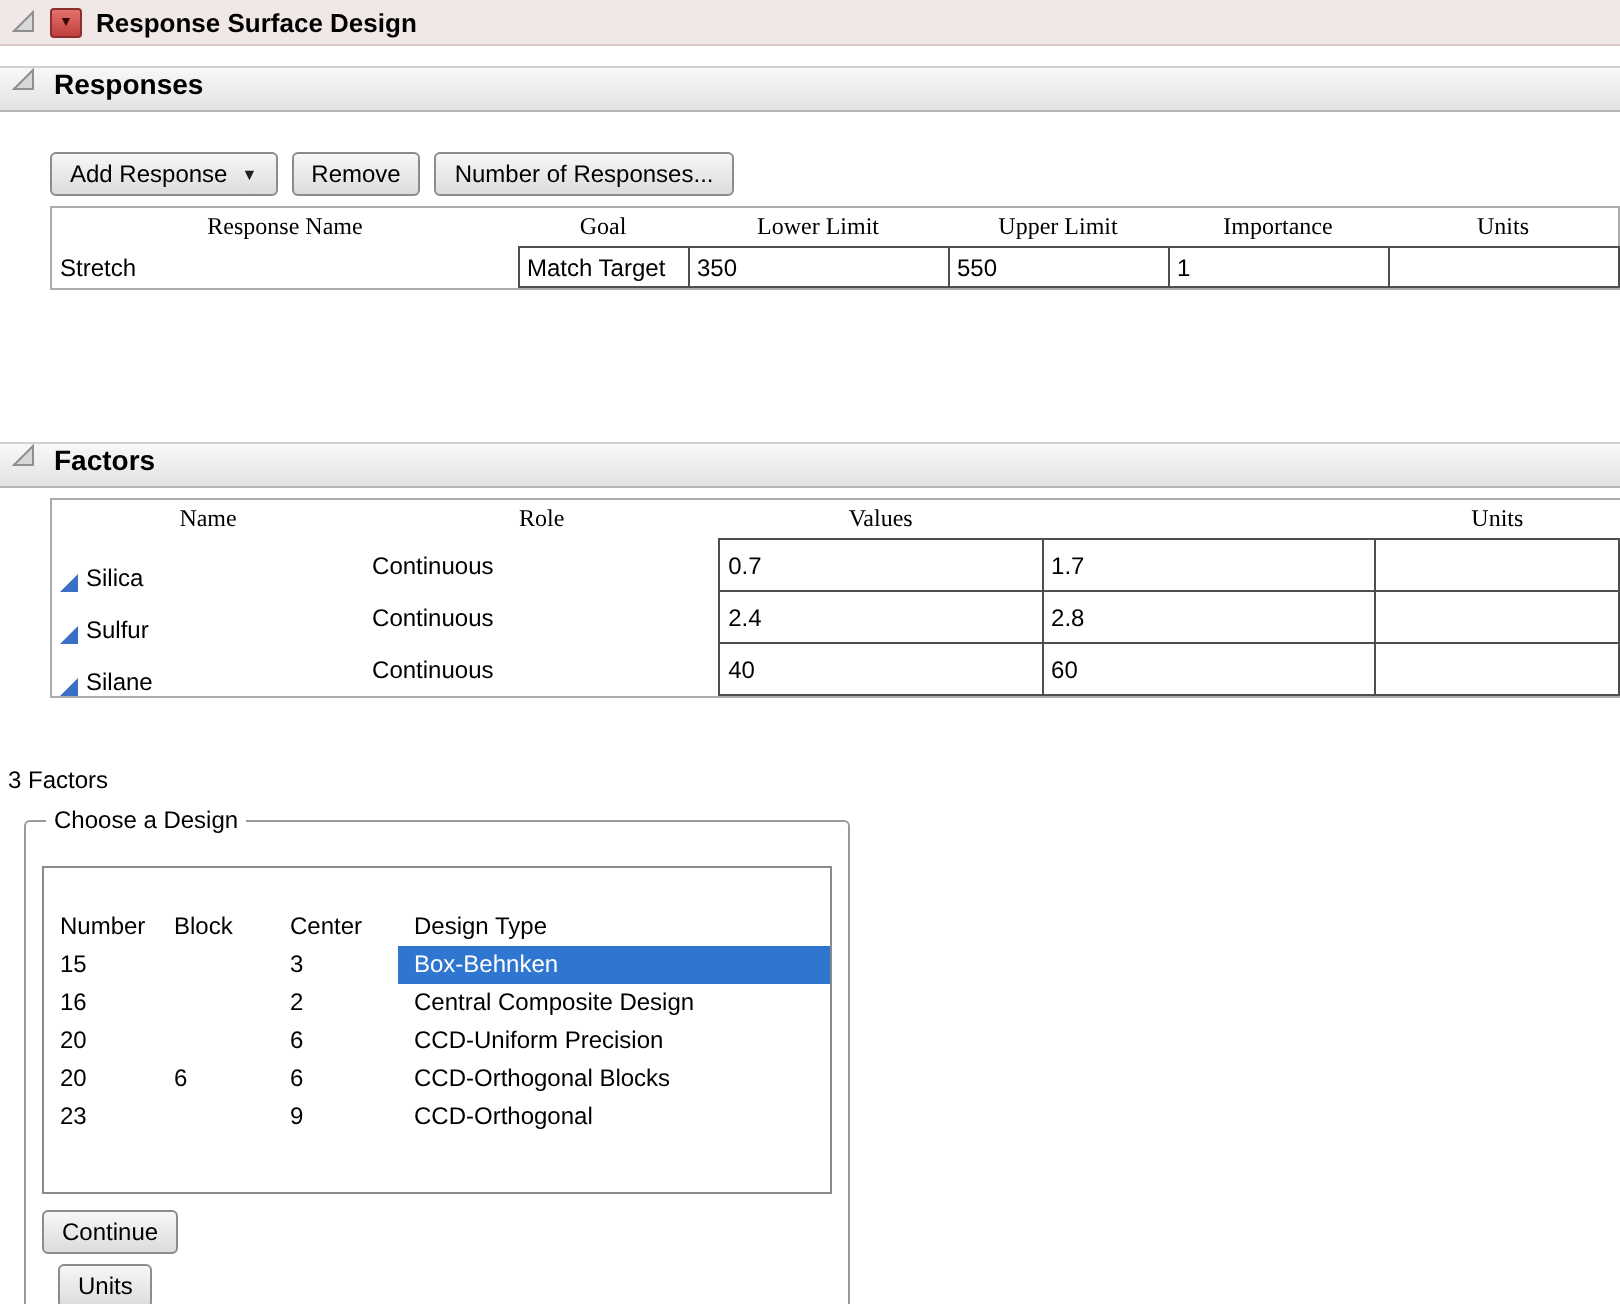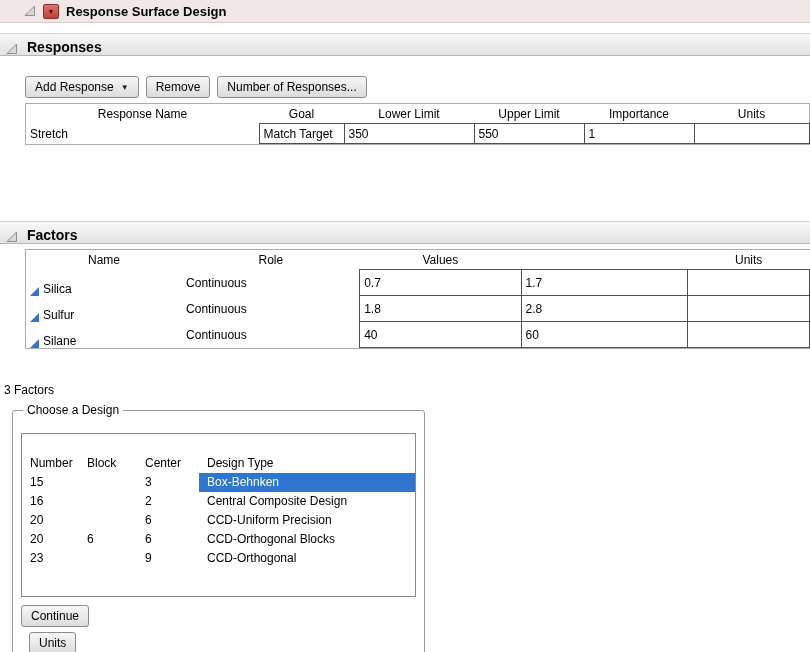--- a/index.html
+++ b/index.html
@@ -4,36 +4,36 @@
 <style>
   html,body{margin:0;padding:0;background:#fff;}
   .page{
     width:810px;height:652px;position:relative;overflow:hidden;background:#ffffff;
     font-family:"Liberation Sans","DejaVu Sans",sans-serif;font-size:12px;color:#000;
   }
 
   
   .title-bar{
     display:flex;align-items:center;gap:7px;height:22px;
-    background:#f2e7e7;border-bottom:1px solid #dccaca;padding:0 24px;
+    background:#f2e7e7;border-bottom:1px solid #dccaca;padding:0 6px;
   }
   .title-text{font-weight:bold;font-size:13px;}
 
   .disc{width:12px;height:12px;flex:0 0 auto;display:inline-block;}
 
   .red-tri-btn{
     width:14px;height:13px;border:1px solid #8d2f2c;border-radius:2px;
     background:linear-gradient(#e2716d,#c13f3c);
     display:flex;align-items:center;justify-content:center;
     color:#3d0604;font-size:7px;line-height:1;cursor:default;
   }
 
   
   .section-bar{
-    display:flex;align-items:flex-end;gap:9px;height:21px;
+    display:flex;align-items:flex-start;gap:9px;height:21px;
     background:linear-gradient(#f8f8f8,#e2e2e2);
     border-top:1px solid #d0d0d0;border-bottom:1px solid #b6b6b6;
     padding:0 6px;
   }
   .section-bar.responses{margin-top:10px;}
   .section-bar.factors{margin-top:76px;}
   .section-title{font-weight:bold;font-size:14px;}
 
   
   .btn{
@@ -45,21 +45,21 @@
   .btn-row{display:flex;gap:7px;margin:20px 0 5px 25px;}
   .dd-arrow{font-size:8px;margin-left:7px;color:#222;}
 
   
   .tbl-wrap{margin-left:25px;border:1px solid #ababab;box-sizing:border-box;background:#fff;}
   .resp-wrap{width:785px;}
   .fact-wrap{width:786px;margin-top:5px;}
   table.jmp{border-collapse:collapse;width:100%;table-layout:fixed;}
   table.jmp th{
     font-weight:normal;height:19px;padding:0 4px;text-align:center;
-    white-space:nowrap;overflow:hidden;
+    white-space:nowrap;overflow:hidden;font-family:Liberation Serif, serif;
   }
   table.jmp td{
     height:19px;padding:0 4px;text-align:left;white-space:nowrap;overflow:hidden;
   }
   td.boxed{border:1px solid #4e4e4e;}
   td.plain{border:none;}
   th.th-left20{text-align:left;padding-left:20px;}
   th.th-left10{text-align:left;padding-left:10px;}
   th.th-left8{text-align:left;padding-left:8px;}
   .fct{display:flex;align-items:flex-end;gap:4px;margin-top:12px;}
@@ -196,21 +196,21 @@
           <td class="boxed"></td>
         </tr>
         <tr>
           <td class="plain">
             <span class="fct">
                 <span class="cont-icon"></span>
                 <span>Sulfur</span>
               </span>
           </td>
           <td class="plain">Continuous</td>
-          <td class="boxed">1.8</td>
+          <td class="boxed">2.4</td>
           <td class="boxed">2.8</td>
           <td class="boxed"></td>
         </tr>
         <tr>
           <td class="plain">
             <span class="fct">
                 <span class="cont-icon"></span>
                 <span>Silane</span>
               </span>
           </td>

